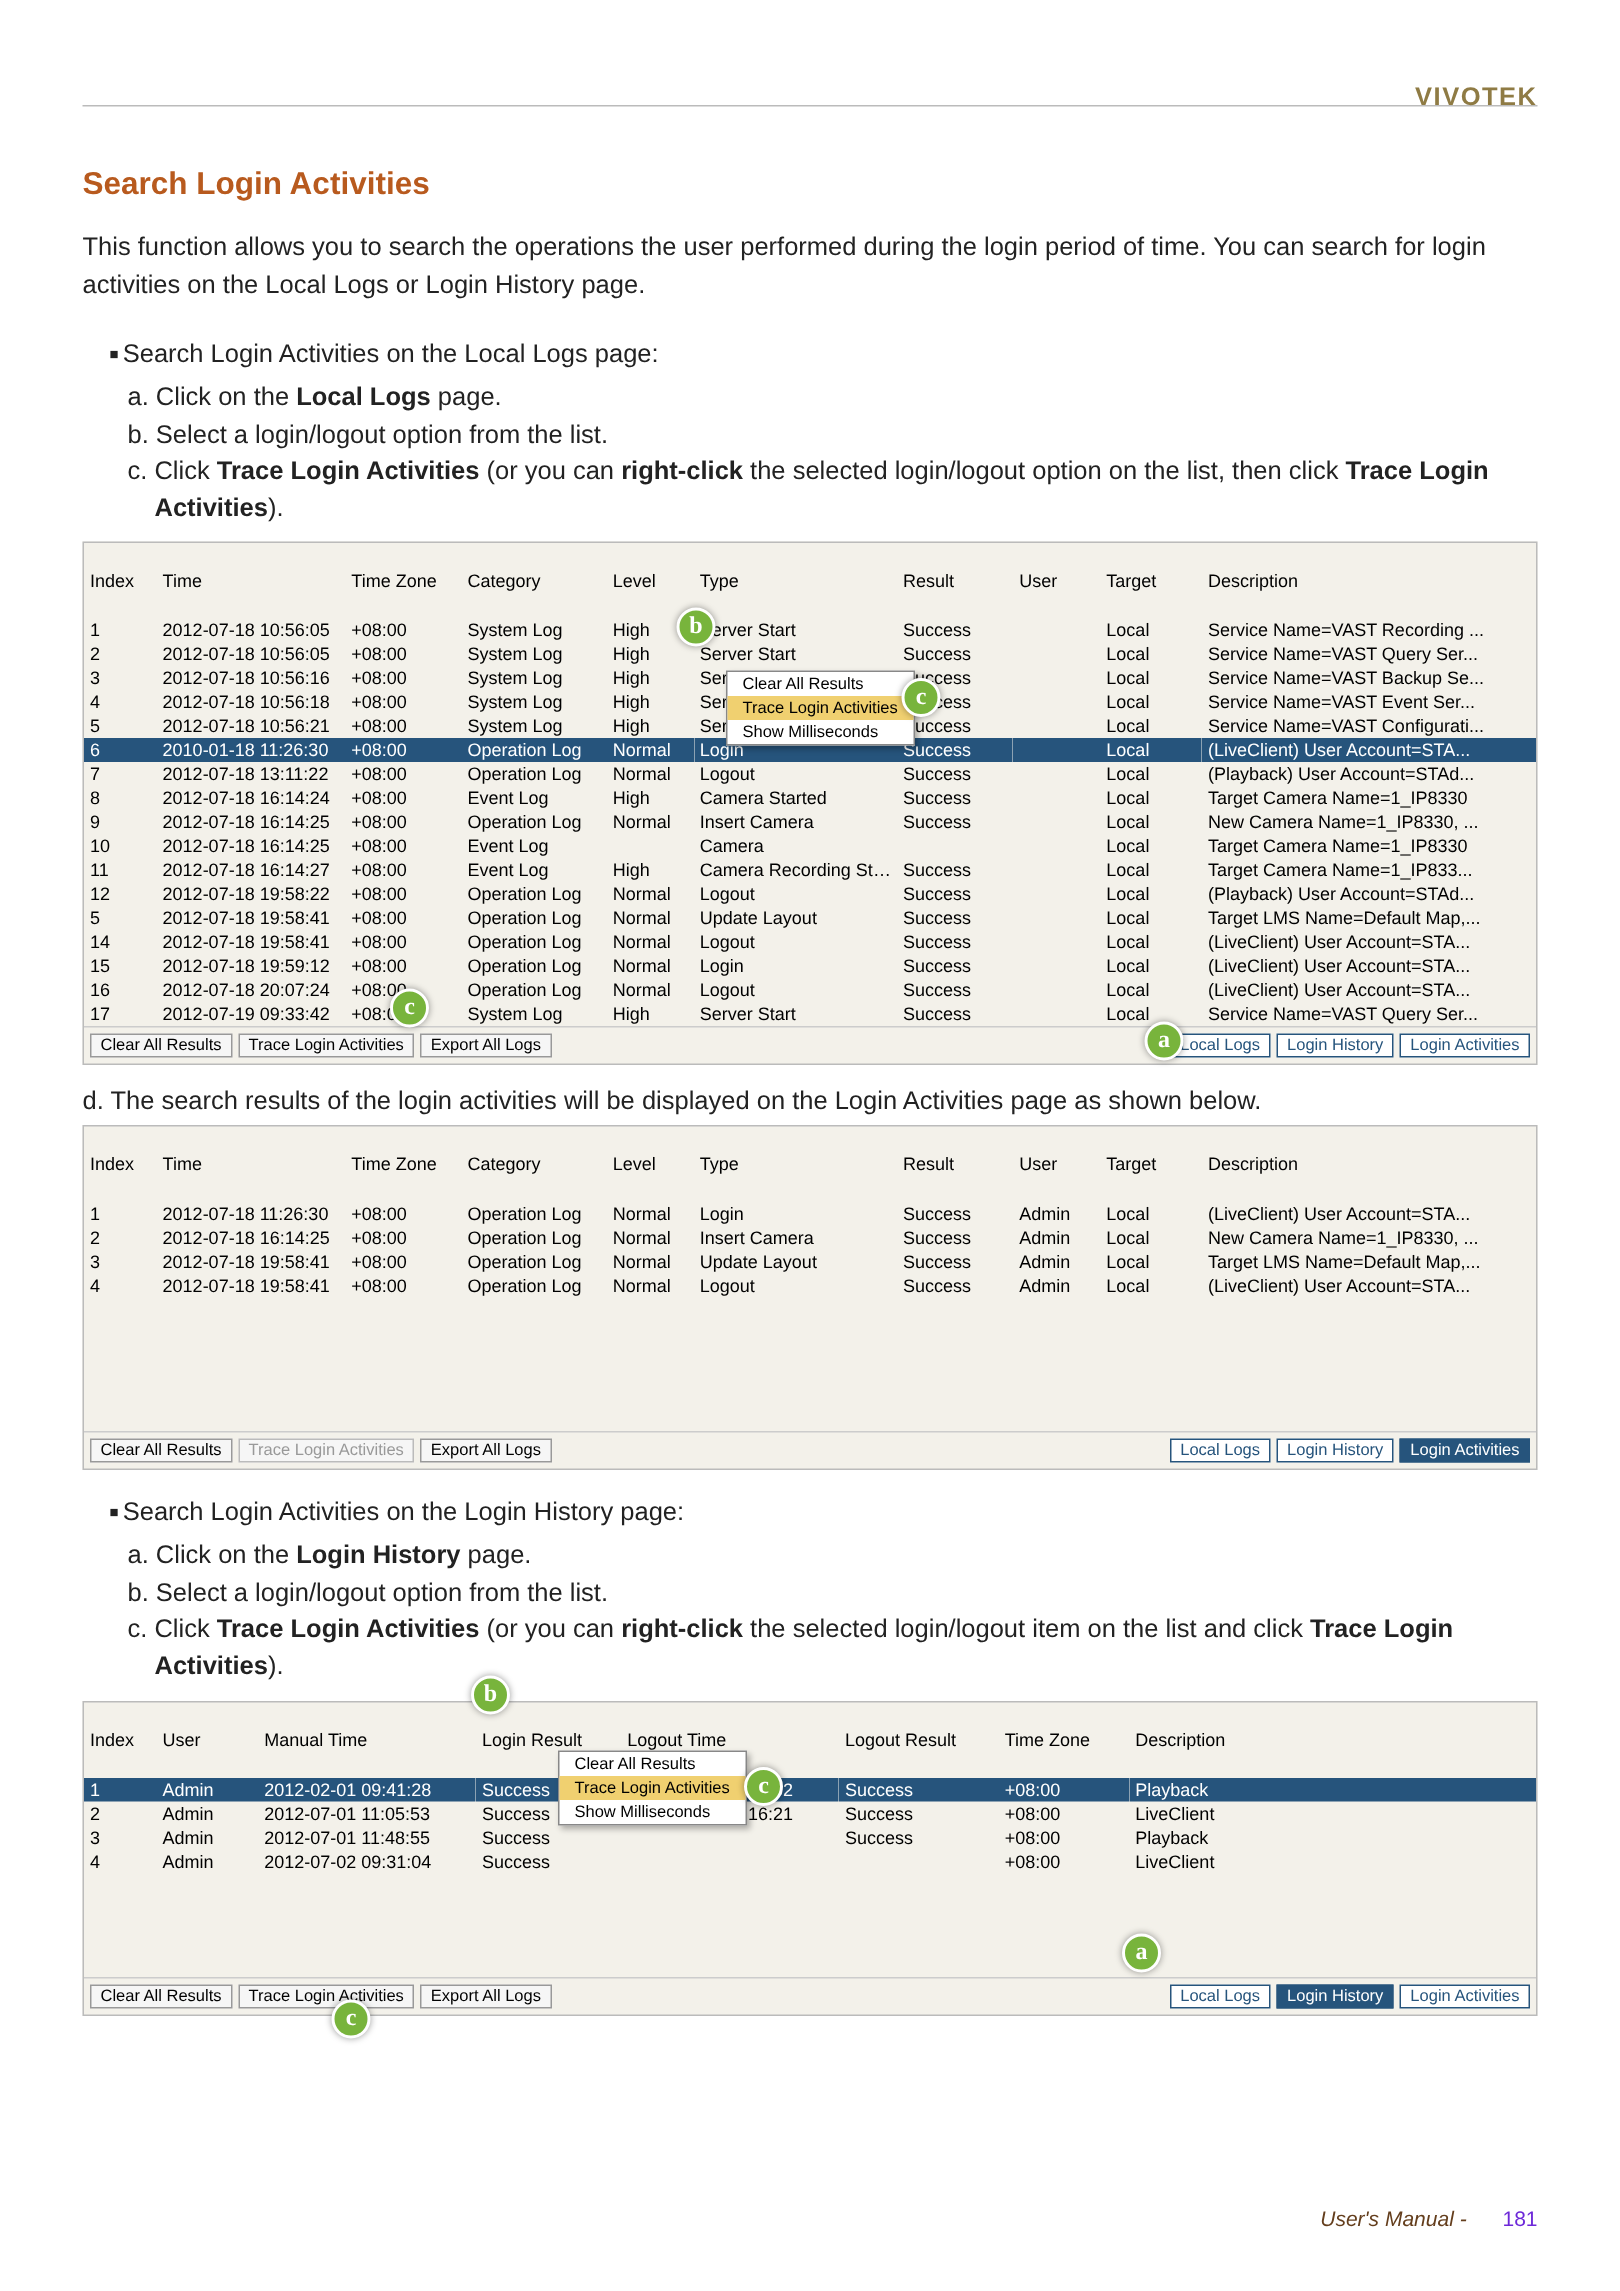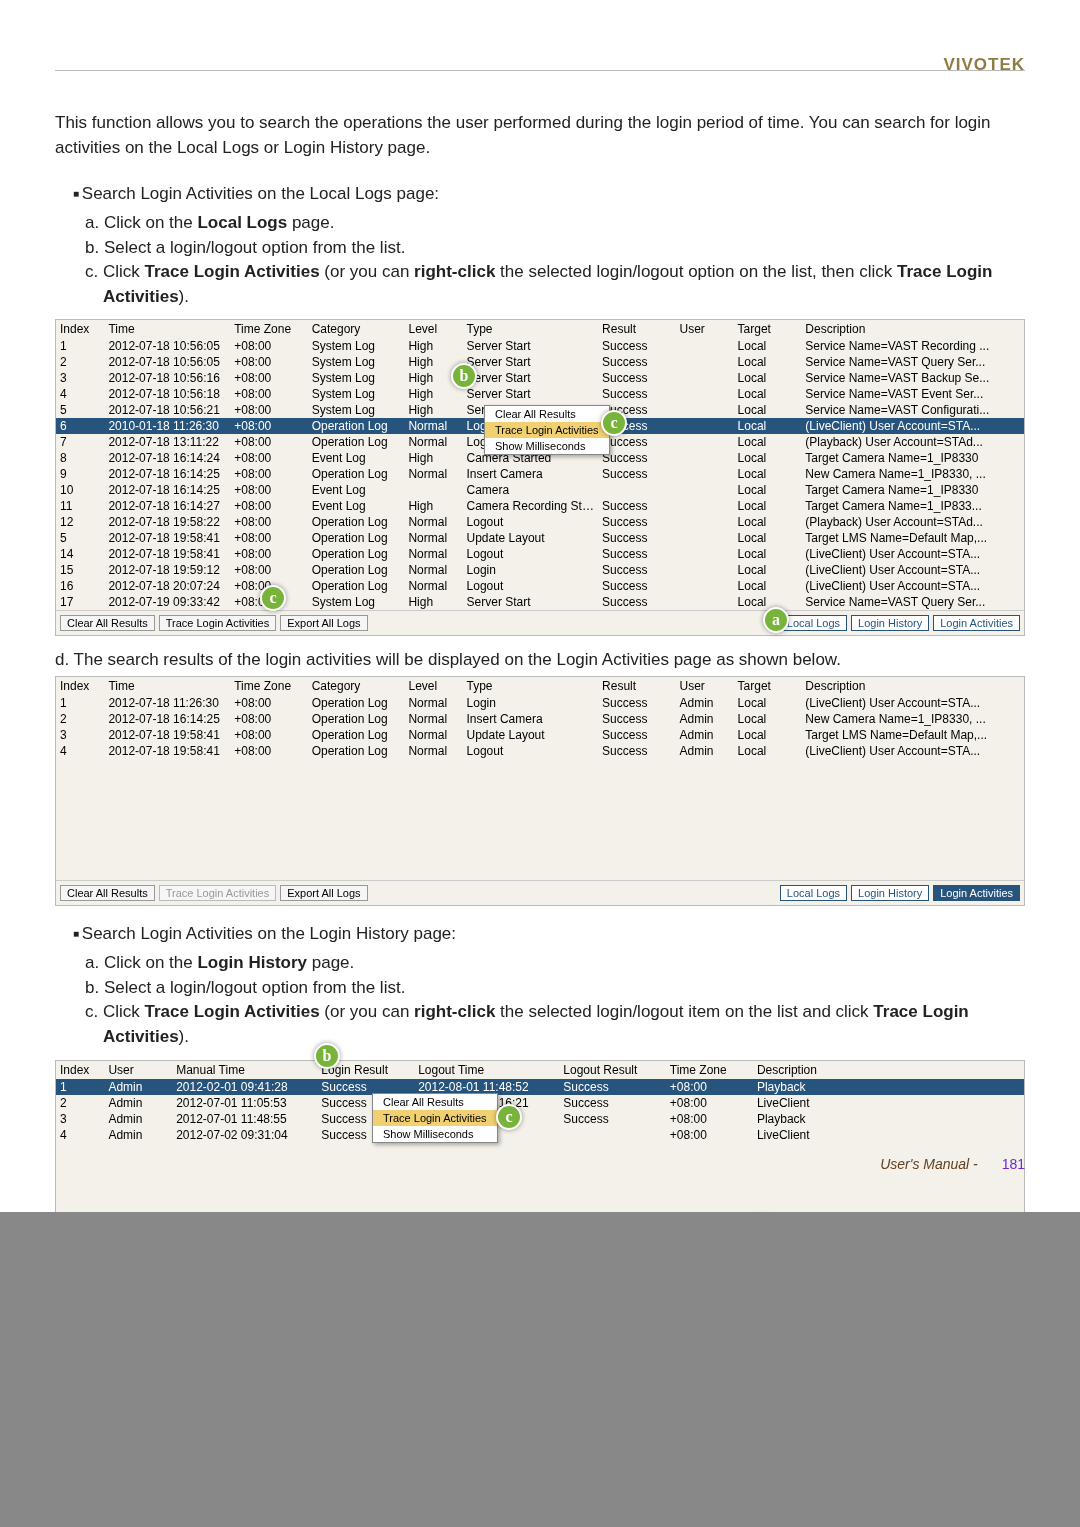--- a/index.html
+++ b/index.html
@@ -1,32 +1,32 @@
 <!DOCTYPE html>
 <html><head>
 <meta charset="utf-8">
 <style>
 * { box-sizing: border-box; margin: 0; padding: 0; }
 body { font-family: Arial, Helvetica, sans-serif; background: #888; display: flex; justify-content: center; }
-.page { width: 1080px; height: 1212px; background: #fff; position: relative; padding: 70px 55px 40px 55px; }
+.page { width: 1080px; height: 1527px; background: #fff; position: relative; padding: 70px 55px 40px 55px; }
 .brand { position: absolute; top: 55px; right: 55px; color: #8f7b44; font-size: 17px; font-weight: bold; letter-spacing: 1px; }
 .rule { border-top: 1px solid #bbb; margin-bottom: 40px; }
 .section-title { color: #b85a1e; font-size: 21px; margin-bottom: 18px; }
 .intro { font-size: 17px; color: #222; line-height: 1.45; margin-bottom: 22px; }
 .steps { list-style: none; padding-left: 18px; margin-bottom: 10px; }
 .steps .bullet { text-indent: -14px; padding-left: 14px; margin-bottom: 4px; }
 .steps .bullet::before { content: "■ "; font-size: 10px; position: relative; top: -2px; }
 .steps li { font-size: 17px; color: #222; line-height: 1.45; }
 .steps .sub { padding-left: 30px; text-indent: -18px; }
 b { font-weight: bold; }
 .note { font-size: 17px; color: #222; margin: 14px 0 6px 0; }
 
 .ss { width: 100%; background: #f3f1ea; border: 1px solid #bbb; font-size: 12px; margin-bottom: 6px; position: relative; }
 .ss table { width: 100%; border-collapse: collapse; table-layout: fixed; }
-.ss th { text-align: left; font-weight: normal; padding: 2px 4px; white-space: nowrap; overflow: hidden; }
+.ss th { text-align: left; font-weight: normal; padding: 18px 4px; white-space: nowrap; overflow: hidden; }
 .ss td { padding: 1px 4px; white-space: nowrap; overflow: hidden; text-overflow: ellipsis; }
 .ss tr.sel td { background: #26547c; color: #fff; }
 .ss .foot { border-top: 1px solid #ccc; padding: 4px; display: flex; gap: 4px; align-items: center; }
 .ss .foot .spacer { flex: 1; }
 .btn { background: #f6f6f6; border: 1px solid #999; padding: 1px 6px; font-size: 11px; display: inline-block; cursor: default; }
 .btn.dim { color: #999; border-color: #bbb; }
 .tabbtn { background: #fff; border: 1px solid #26547c; color: #26547c; padding: 1px 6px; font-size: 11px; display: inline-block; }
 .tabbtn.active { background: #26547c; color: #fff; }
 
 .circ { position: absolute; width: 26px; height: 26px; border-radius: 50%; background: #78b43c; color: #fff; font-weight: bold; font-family: Georgia, serif; display: flex; align-items: center; justify-content: center; border: 2px solid #fff; box-shadow: 0 0 5px rgba(0,0,0,.4); font-size: 16px; z-index: 5; }
@@ -43,20 +43,21 @@
 .col-index{width:5%}.col-time{width:13%}.col-tz{width:8%}.col-cat{width:10%}.col-lvl{width:6%}.col-type{width:14%}.col-res{width:8%}.col-user{width:6%}.col-tgt{width:7%}.col-desc{width:23%}
 .c-idx{width:5%}.c-user{width:7%}.c-login{width:15%}.c-lr{width:10%}.c-logout{width:15%}.c-lor{width:11%}.c-tz{width:9%}.c-desc{width:28%}
 </style>
 </head>
 <body>
 
 <div class="page">
   <div class="brand">VIVOTEK</div>
   <div class="rule"></div>
 
+  <h2 class="section-title">Search Login Activities</h2>
   <p class="intro">This function allows you to search the operations the user performed during the login period of time. You can search for login activities on the Local Logs or Login History page.</p>
 
   <ul class="steps">
     <li class="bullet">Search Login Activities on the Local Logs page:</li>
     <li class="sub">
       <span>a. Click on the </span><b>Local Logs</b><span> page.</span>
     </li>
     <li class="sub">b. Select a login/logout option from the list.</li>
     <li class="sub">
       <span>c. Click </span><b>Trace Login Activities</b><span> (or you can </span><b>right-click</b><span> the selected login/logout option on the list, then click </span><b>Trace Login Activities</b><span>).</span>

